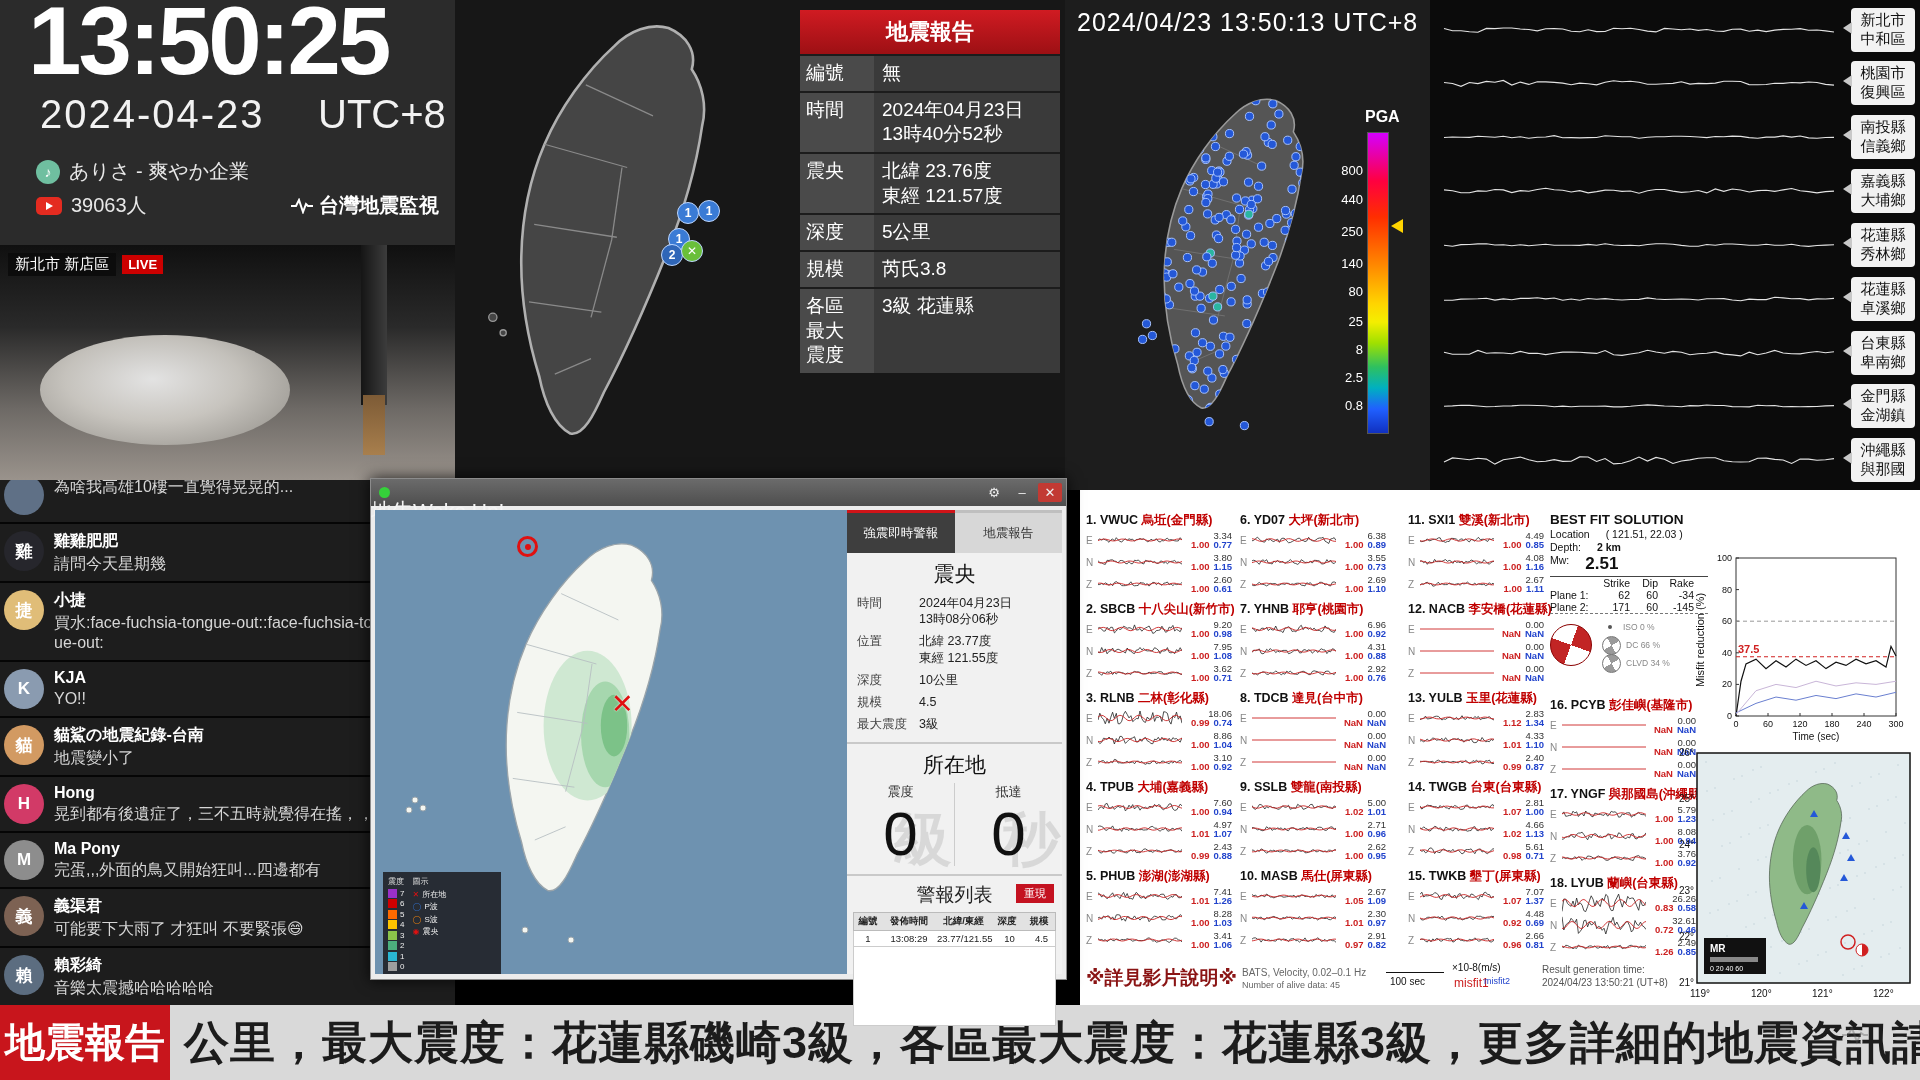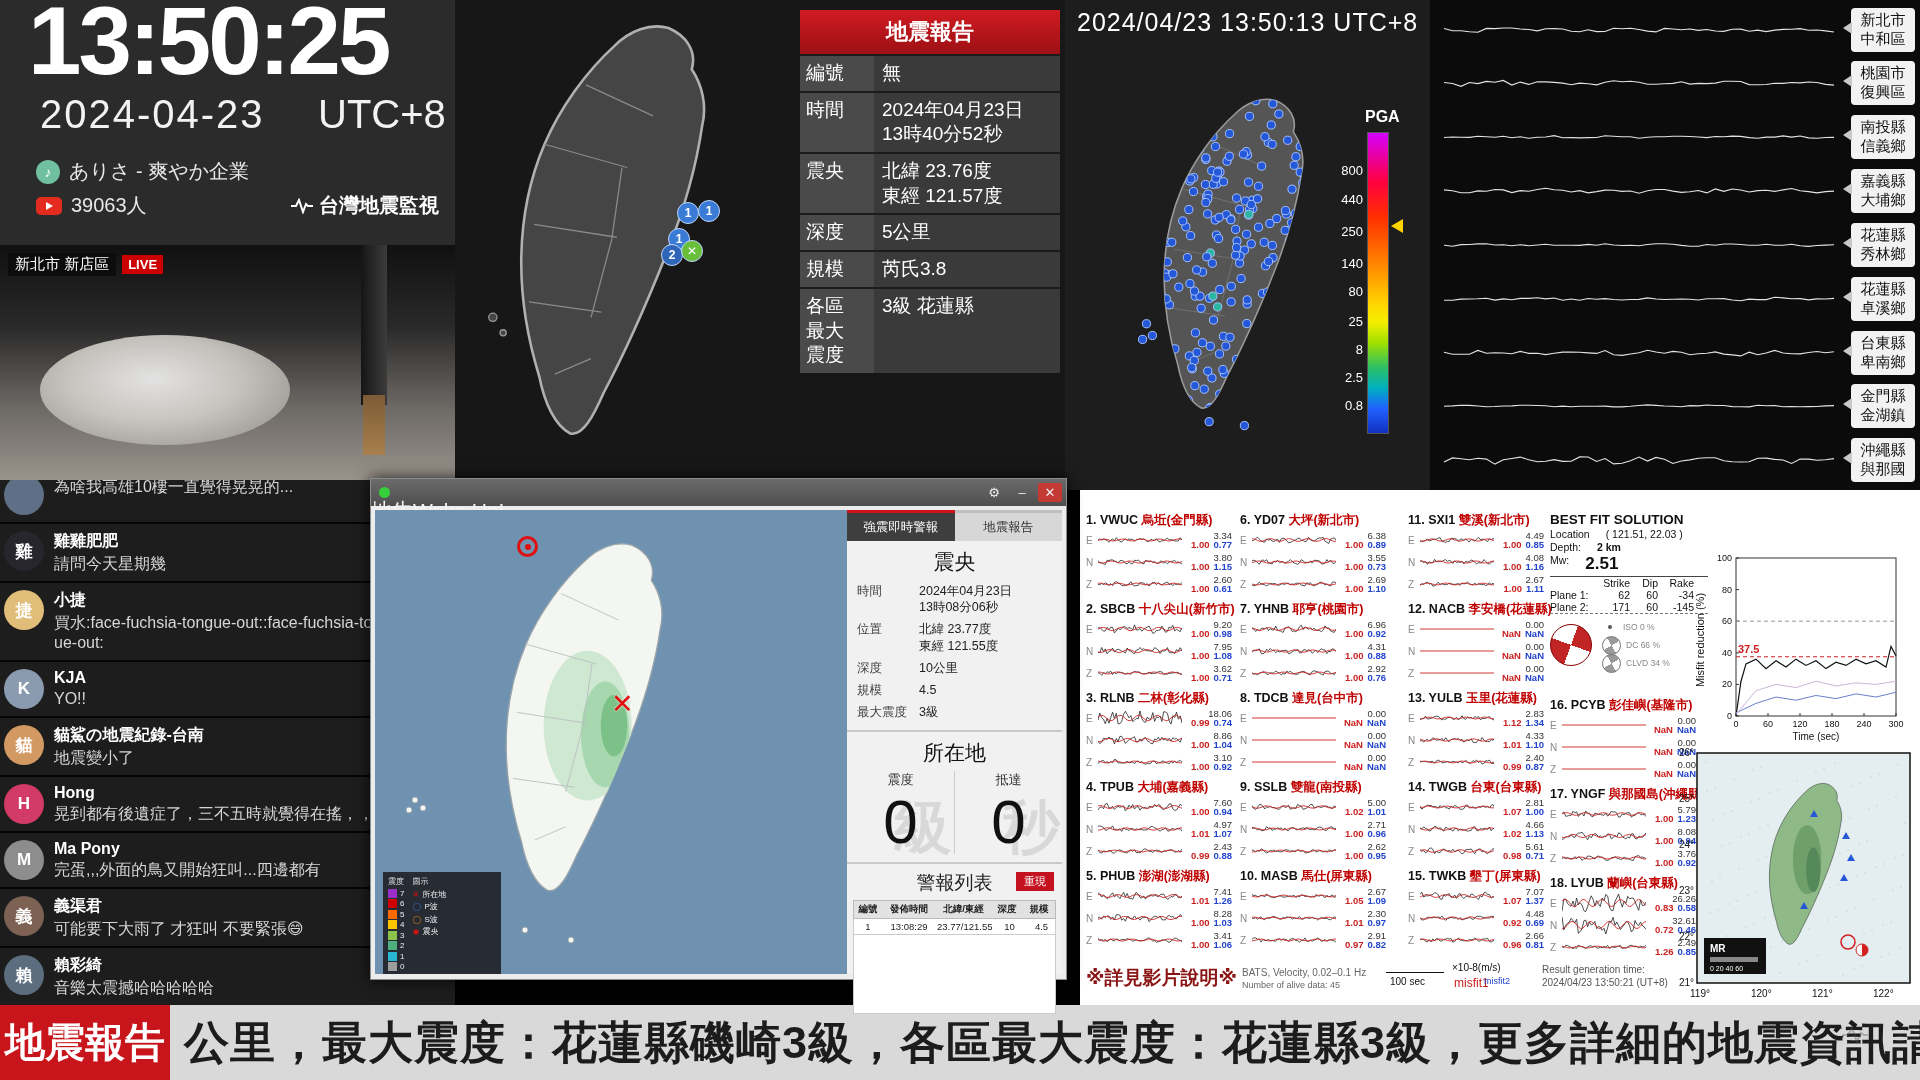--- a/index.html
+++ b/index.html
@@ -76,21 +76,21 @@
   #wu-map{position:absolute;left:4px;top:31px;width:472px;height:464px;background:#6e92b0;overflow:hidden;}
   #wu-x{position:absolute;left:236px;top:178px;color:#e01010;font-size:27px;font-weight:800;text-shadow:0 0 2px #fff;}
   #wu-epi{position:absolute;left:142px;top:26px;width:15px;height:15px;border:3px solid #e01010;border-radius:50%;}
   #wu-epi:after{content:"";position:absolute;left:4.5px;top:4.5px;width:6px;height:6px;border-radius:50%;background:#e01010;}
   #wu-legend{position:absolute;left:8px;top:362px;width:108px;background:rgba(30,30,34,.88);padding:4px 5px;display:flex;gap:8px;}
   .lg-col{display:flex;flex-direction:column;gap:1.5px;}
   .lg-h{font-size:8px;color:#ddd;}
   .lg-item{display:flex;align-items:center;gap:3px;font-size:8px;color:#eee;}
   .lg-sq{width:9px;height:9px;display:inline-block;}
   #wu-right{position:absolute;left:476px;top:31px;width:215px;height:464px;background:#f1f1f1;color:#222;}
-  #wu-tabs{display:flex;height:31px;}
+  #wu-tabs{display:flex;height:43px;}
   .wu-tab{flex:1;font-size:12.5px;display:flex;align-items:center;justify-content:center;}
   .wu-tab.active{background:#3e3e3e;color:#fff;border-top:3px solid #d01318;}
   .wu-tab.inactive{background:#d7d7d7;color:#333;border-top:3px solid #bfbfbf;}
   .wu-sec-title{text-align:center;font-size:21px;color:#111;margin:7px 0 4px;}
   .wu-field{display:flex;font-size:12.5px;padding:2.5px 10px;color:#222;}
   .wu-fl{flex:0 0 62px;color:#444;}
   .wu-fv{white-space:pre-line;line-height:1.35;}
   #wu-loc{border-top:2px solid #c9c9c9;margin-top:6px;}
   #wu-cols{display:flex;text-align:center;position:relative;}
   .wu-col{flex:1;position:relative;}

